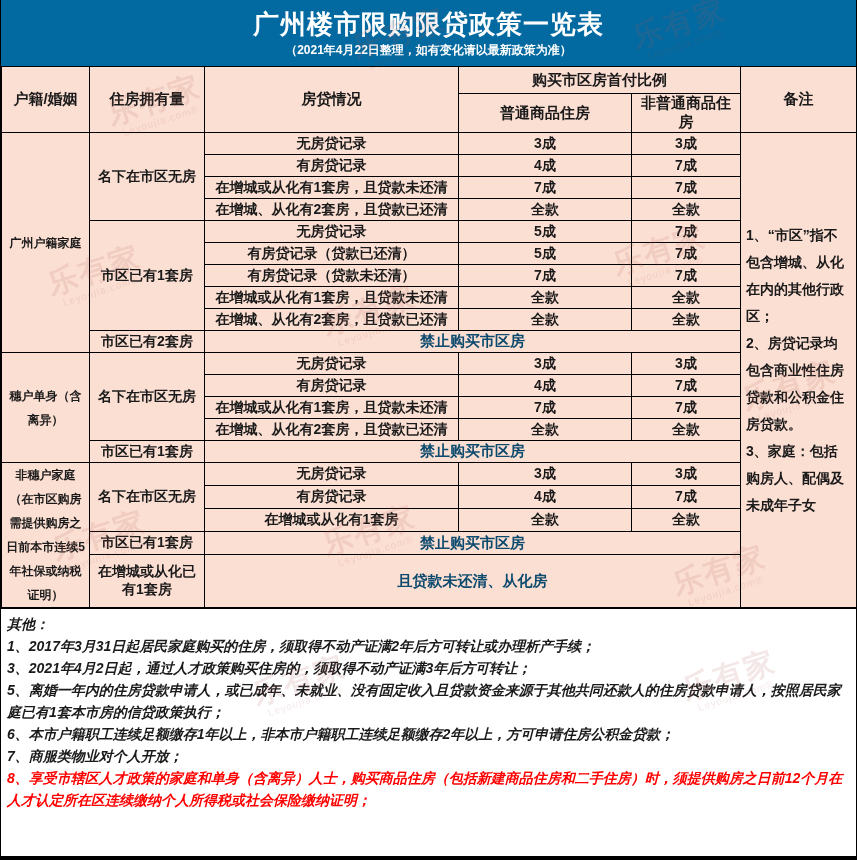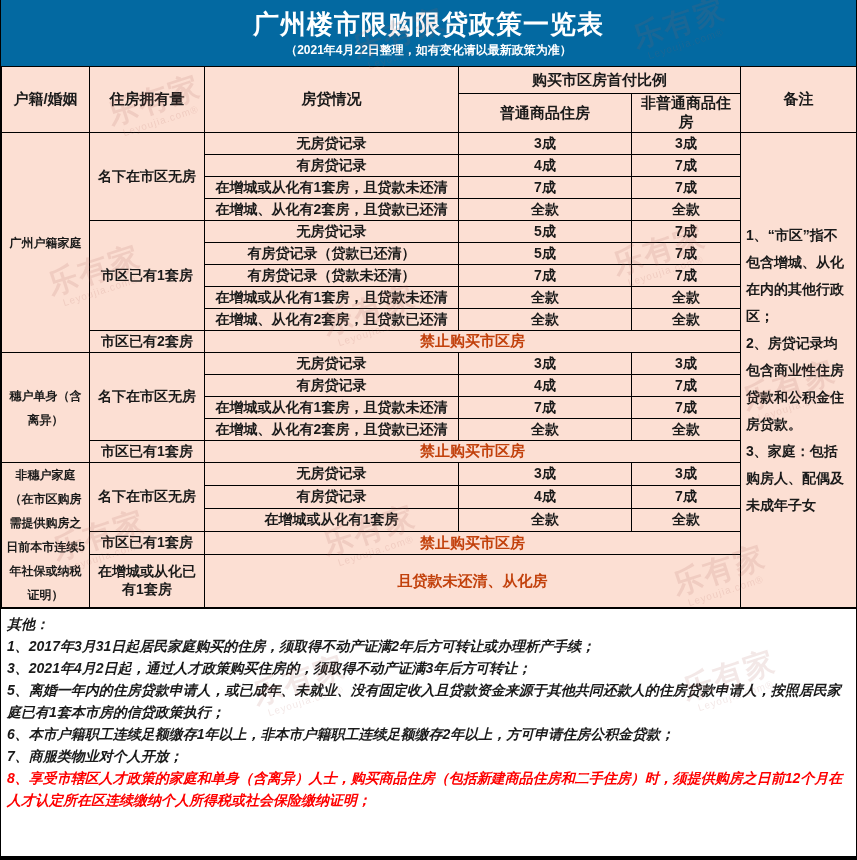--- a/index.html
+++ b/index.html
@@ -19,21 +19,21 @@
     border:1px solid #000; background:#fcdfd3; color:#1a1a1a;
     font-weight:bold; text-align:center; vertical-align:middle;
     font-size:14px; padding:0 3px; overflow:hidden;
   }
   thead th { font-size:15px;margin-top:20px; }
   tr.h1 { height:27px; }
   tr.h2 { height:30px; }
   tbody tr { height:22px; }
   tbody tr.tall { height:50px;margin-top:20px; }
   td.loan { font-size:14px; }
-  td.ban { color:#c2410c; font-size:15px; }
+  td.ban { color:#0c4a6e; font-size:15px; }
   td.remark { text-align:left; vertical-align:middle; padding:4px 5px; }
   td.remark div { font-size:14px; line-height:27px; font-weight:bold; }
   td.household { font-size:12px; line-height:24px; }
   
   .other-section {
     height:265px; background:#fff; padding:4px 6px 0 6px; overflow:hidden;
     border-top:1px solid #000;
   }
   .other-section .line { font-size:14px; font-weight:bold; line-height:22px; color:#1a1a1a;font-style:italic; }
   .other-section .line.red { color:#fe0000; }

